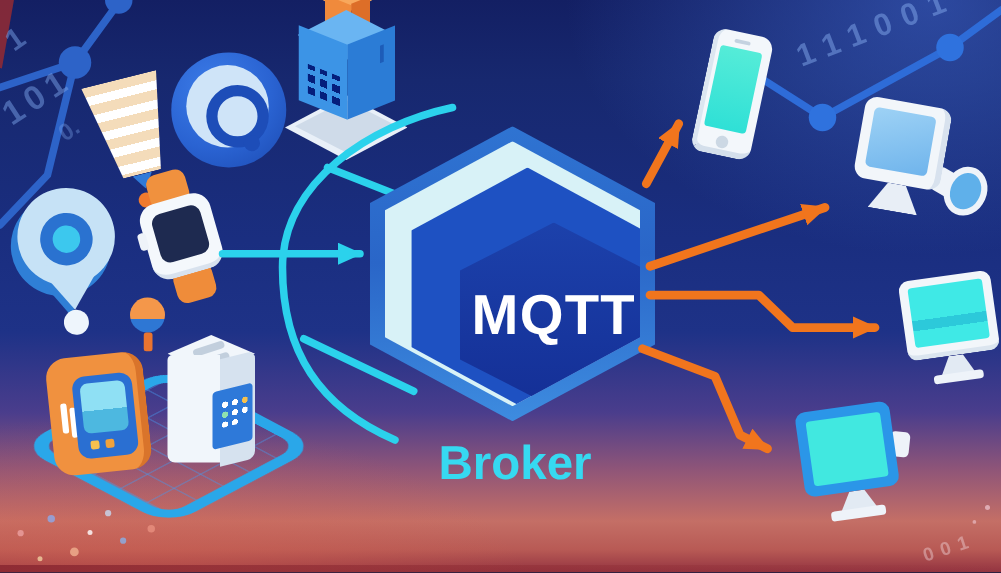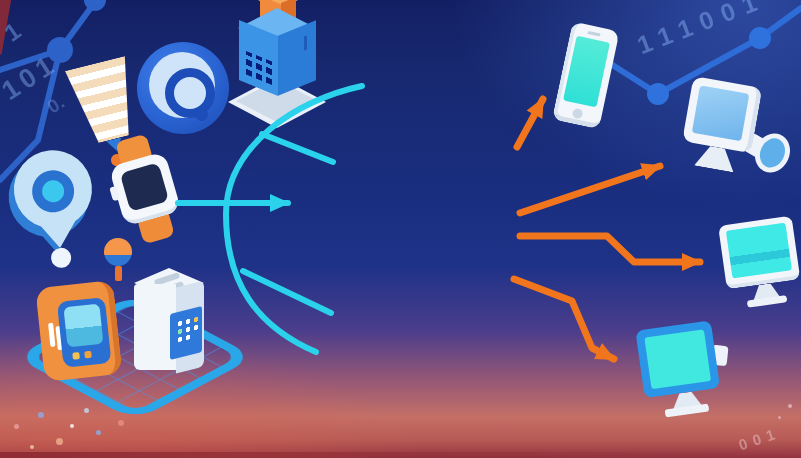--- a/index.html
+++ b/index.html
@@ -296,21 +296,31 @@
       </marker>
     </defs>
     <g stroke="#2bd2ec" stroke-width="6" fill="none" stroke-linecap="round">
       <path d="M 362,86 C 296,100 226,146 226,214 C 226,282 256,326 316,352"></path>
       <path d="M 262,134 L 333,162"></path>
       <path d="M 178,203 L 288,203" marker-end="url(#mc)"></path>
       <path d="M 243,271 L 331,313"></path>
     </g>
   </svg>
 
-
+  <div class="hex hex-outer">
+    <div class="hex hex-pale">
+      <div class="hex hex-mid">
+        <div class="hex hex-core">
+          <span class="mqtt">MQTT</span>
+        </div>
+      </div>
+    </div>
+  </div>
+
+  <div class="abs broker">Broker</div>
 
   <svg class="overlay" viewBox="0 0 801 458">
     <g stroke="#f1751d" stroke-width="7" fill="none" stroke-linecap="round" stroke-linejoin="round">
       <path d="M 517,147 L 543,99" marker-end="url(#mo)"></path>
       <path d="M 520,213 L 660,166" marker-end="url(#mo)"></path>
       <path d="M 520,236 L 607,236 L 634,262 L 700,262" marker-end="url(#mo)"></path>
       <path d="M 514,279 L 572,301 L 592,348 L 614,359" marker-end="url(#mo)"></path>
     </g>
   </svg>
 

